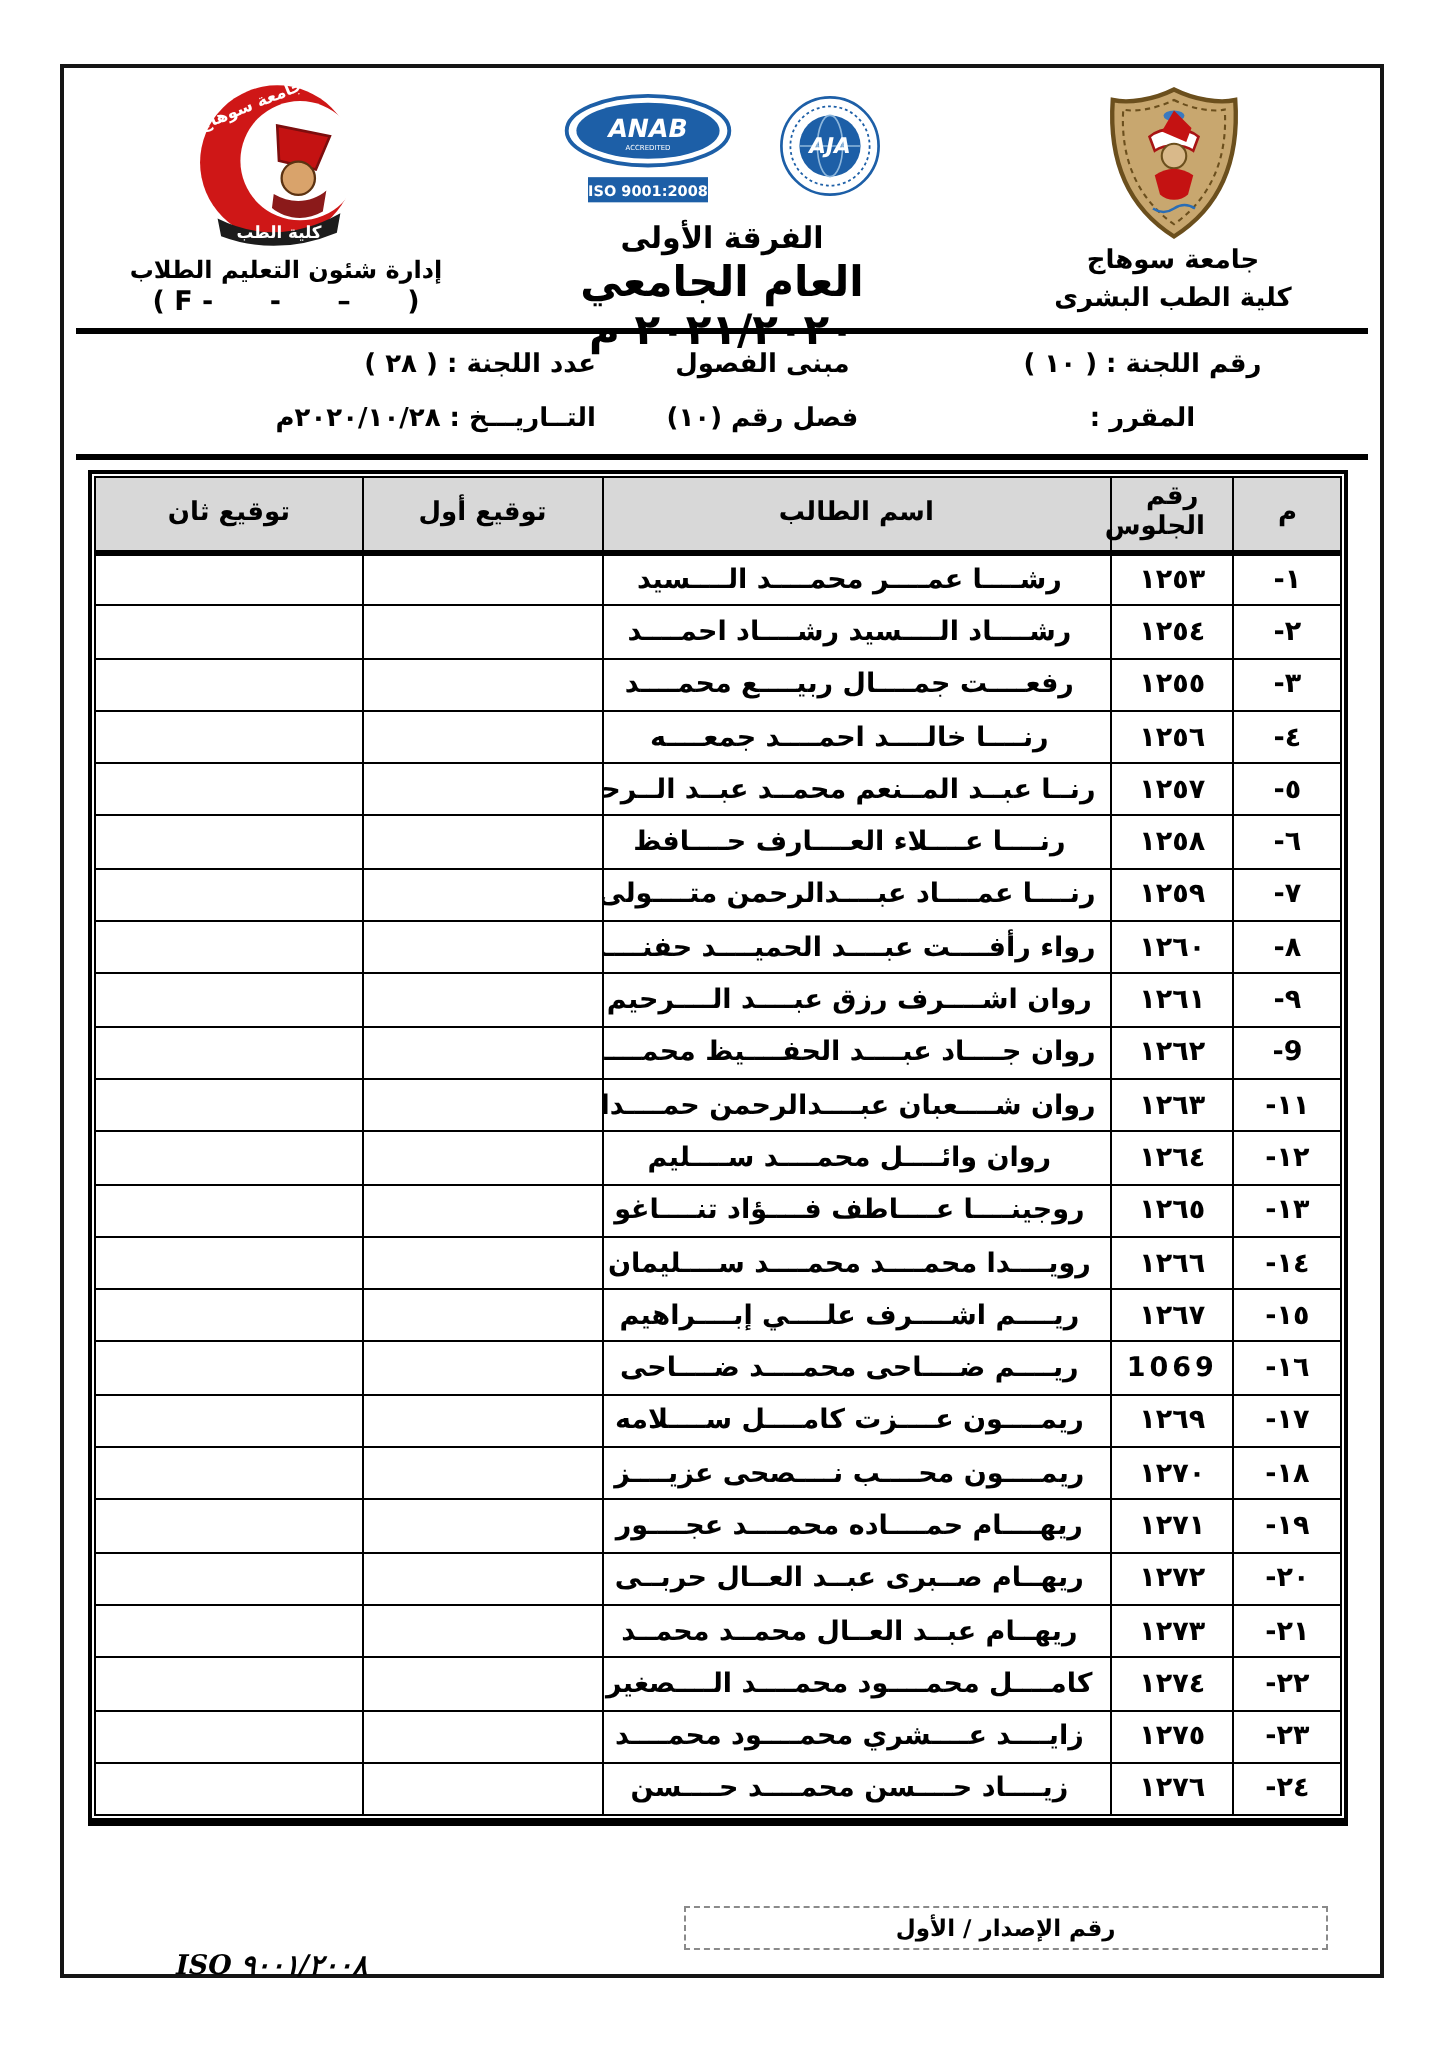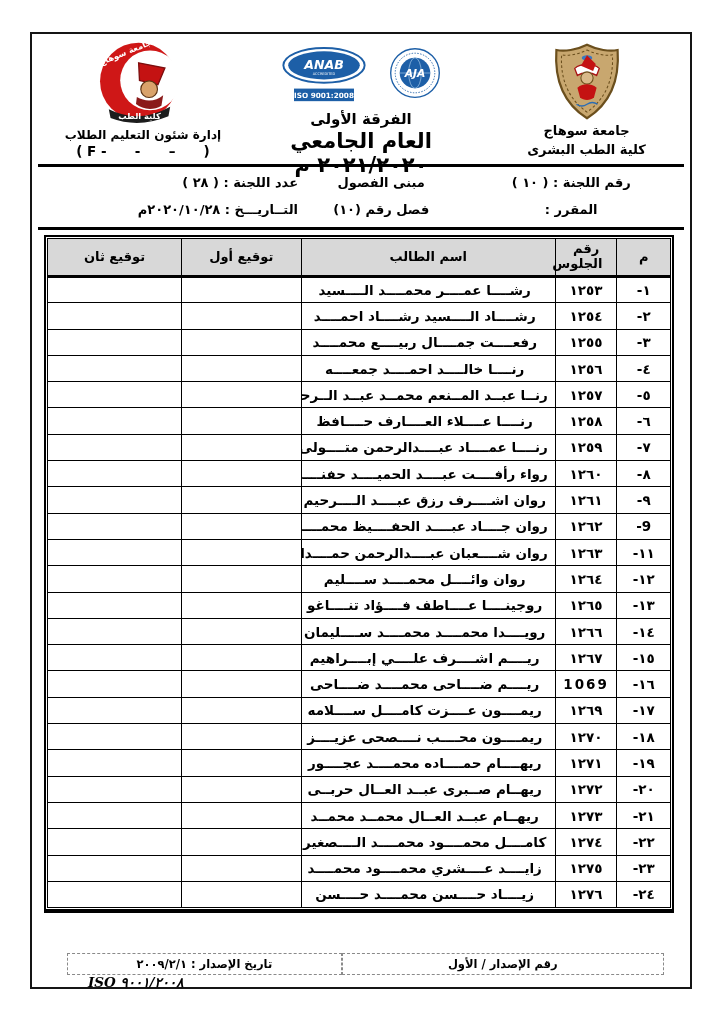--- a/index.html
+++ b/index.html
@@ -313,18 +313,17 @@
               <td class="c-name">زيــــاد حــــسن محمــــد حــــسن</td>
               <td class="c-sig"></td>
               <td class="c-sig"></td>
             </tr>
           </tbody>
       </table>
     </div>
 
     <div class="issue-table">
       <div class="issue-cell">رقم الإصدار / الأول</div>
-      <div class="issue-cell">تاريخ الإصدار : ٢٠٠٩/٢/١</div>
     </div>
     <div class="iso-line">ISO ٩٠٠١/٢٠٠٨</div>
 
   </div>
 </div>
 
 </body></html>

